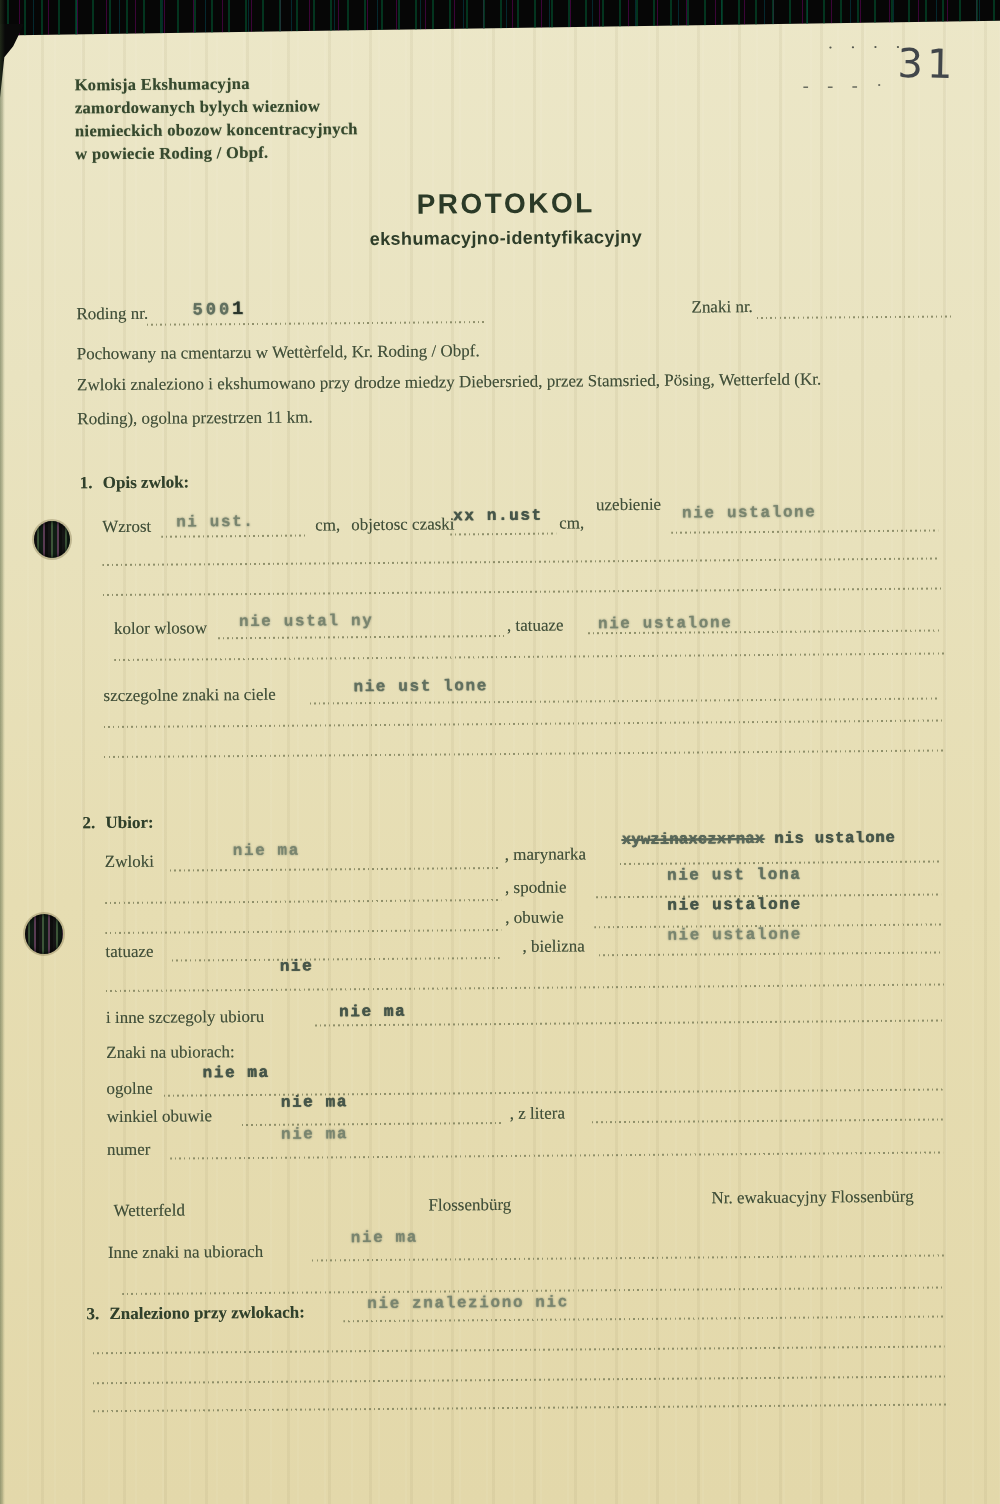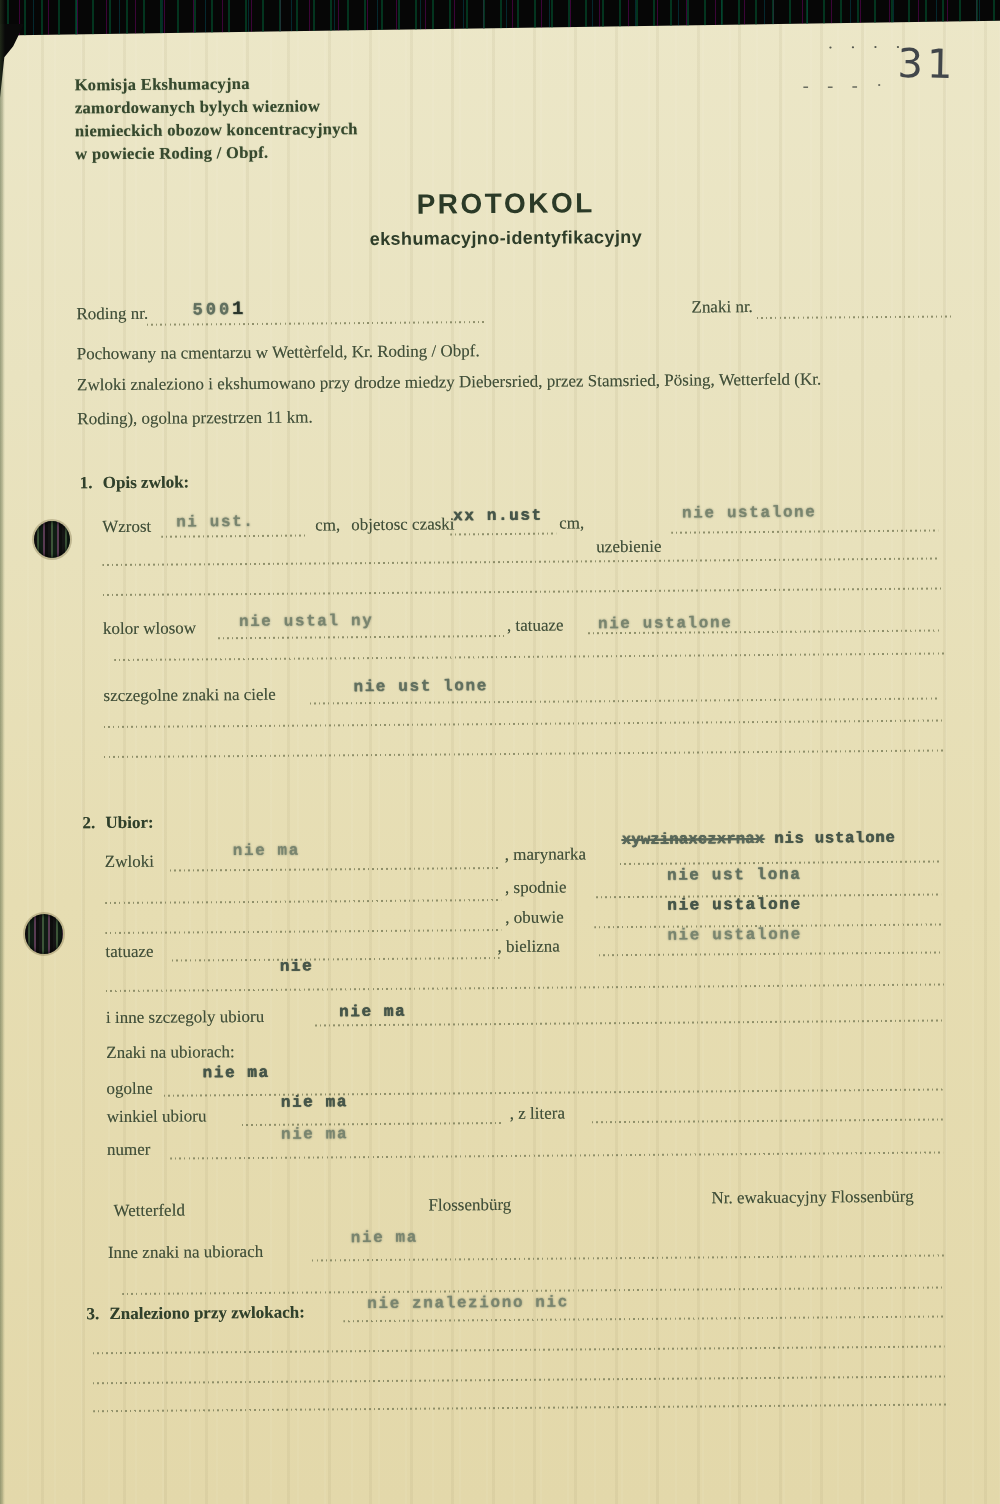--- a/index.html
+++ b/index.html
@@ -95,28 +95,28 @@
     <span class="lb b" style="left:105px;top:470px">Opis zwlok:</span>
 
     <span class="lb" style="left:104px;top:514px">Wzrost</span>
     <div class="dl" style="left:163px;top:533px;width:145px"></div>
     <span class="tv faded" style="left:178px;top:511px">ni ust.</span>
     <span class="lb" style="left:317px;top:514px">cm,</span>
     <span class="lb" style="left:353px;top:514px">objetosc czaski</span>
     <div class="dl" style="left:452px;top:533px;width:106px"></div>
     <span class="tv dark" style="left:455px;top:507px">xx n.ust</span>
     <span class="lb" style="left:561px;top:514px">cm,</span>
-    <span class="lb" style="left:598px;top:538px">uzebienie</span>
+    <span class="lb" style="left:598px;top:496px">uzebienie</span>
     <div class="dl" style="left:673px;top:533px;width:267px"></div>
     <span class="tv faded" style="left:684px;top:506px">nie ustalone</span>
 
     <div class="dl" style="left:104px;top:561px;width:836px"></div>
     <div class="dl" style="left:104px;top:591px;width:840px"></div>
 
-    <span class="lb" style="left:104px;top:616px">kolor wlosow</span>
+    <span class="lb" style="left:115px;top:616px">kolor wlosow</span>
     <div class="dl" style="left:219px;top:635px;width:286px"></div>
     <span class="tv faded" style="left:240px;top:611px">nie ustal ny</span>
     <span class="lb" style="left:508px;top:616px">, tatuaze</span>
     <div class="dl" style="left:589px;top:633px;width:351px"></div>
     <span class="tv faded" style="left:599px;top:616px">nie ustalone</span>
 
     <div class="dl" style="left:115px;top:656px;width:830px"></div>
 
     <span class="lb" style="left:104px;top:683px">szczegolne znaki na ciele</span>
     <div class="dl" style="left:310px;top:701px;width:630px"></div>
@@ -141,37 +141,37 @@
     <span class="tv" style="left:666px;top:868px">nie ust lona</span>
 
     <div class="dl" style="left:104px;top:929px;width:396px"></div>
     <span class="lb" style="left:504px;top:908px">, obuwie</span>
     <div class="dl" style="left:593px;top:927px;width:347px"></div>
     <span class="tv dark" style="left:666px;top:898px">nie ustalone</span>
 
     <span class="lb" style="left:104px;top:939px">tatuaze</span>
     <div class="dl" style="left:170px;top:957px;width:328px"></div>
     <span class="tv dark" style="left:278px;top:956px">nie</span>
-    <span class="lb" style="left:496px;top:937px">, bielizna</span>
+    <span class="lb" style="left:521px;top:937px">, bielizna</span>
     <div class="dl" style="left:597px;top:955px;width:343px"></div>
     <span class="tv faded" style="left:666px;top:928px">nie ustalone</span>
 
     <div class="dl" style="left:104px;top:987px;width:840px"></div>
 
     <span class="lb" style="left:104px;top:1005px">i inne szczegoly ubioru</span>
     <div class="dl" style="left:313px;top:1023px;width:627px"></div>
     <span class="tv dark" style="left:337px;top:1002px">nie ma</span>
 
     <span class="lb" style="left:104px;top:1040px">Znaki na ubiorach:</span>
 
     <span class="lb" style="left:104px;top:1076px">ogolne</span>
     <div class="dl" style="left:161px;top:1092px;width:779px"></div>
     <span class="tv dark" style="left:200px;top:1062px">nie ma</span>
 
-    <span class="lb" style="left:104px;top:1104px">winkiel ubioru</span>
+    <span class="lb" style="left:104px;top:1104px">winkiel obuwie</span>
     <div class="dl" style="left:239px;top:1122px;width:261px"></div>
     <span class="tv dark" style="left:278px;top:1092px">nie ma</span>
     <span class="lb" style="left:507px;top:1104px">, z litera</span>
     <div class="dl" style="left:589px;top:1122px;width:351px"></div>
 
     <span class="lb" style="left:104px;top:1137px">numer</span>
     <div class="dl" style="left:167px;top:1155px;width:773px"></div>
     <span class="tv faded" style="left:278px;top:1124px">nie ma</span>
 
     <span class="lb" style="left:110px;top:1198px">Wetterfeld</span>

